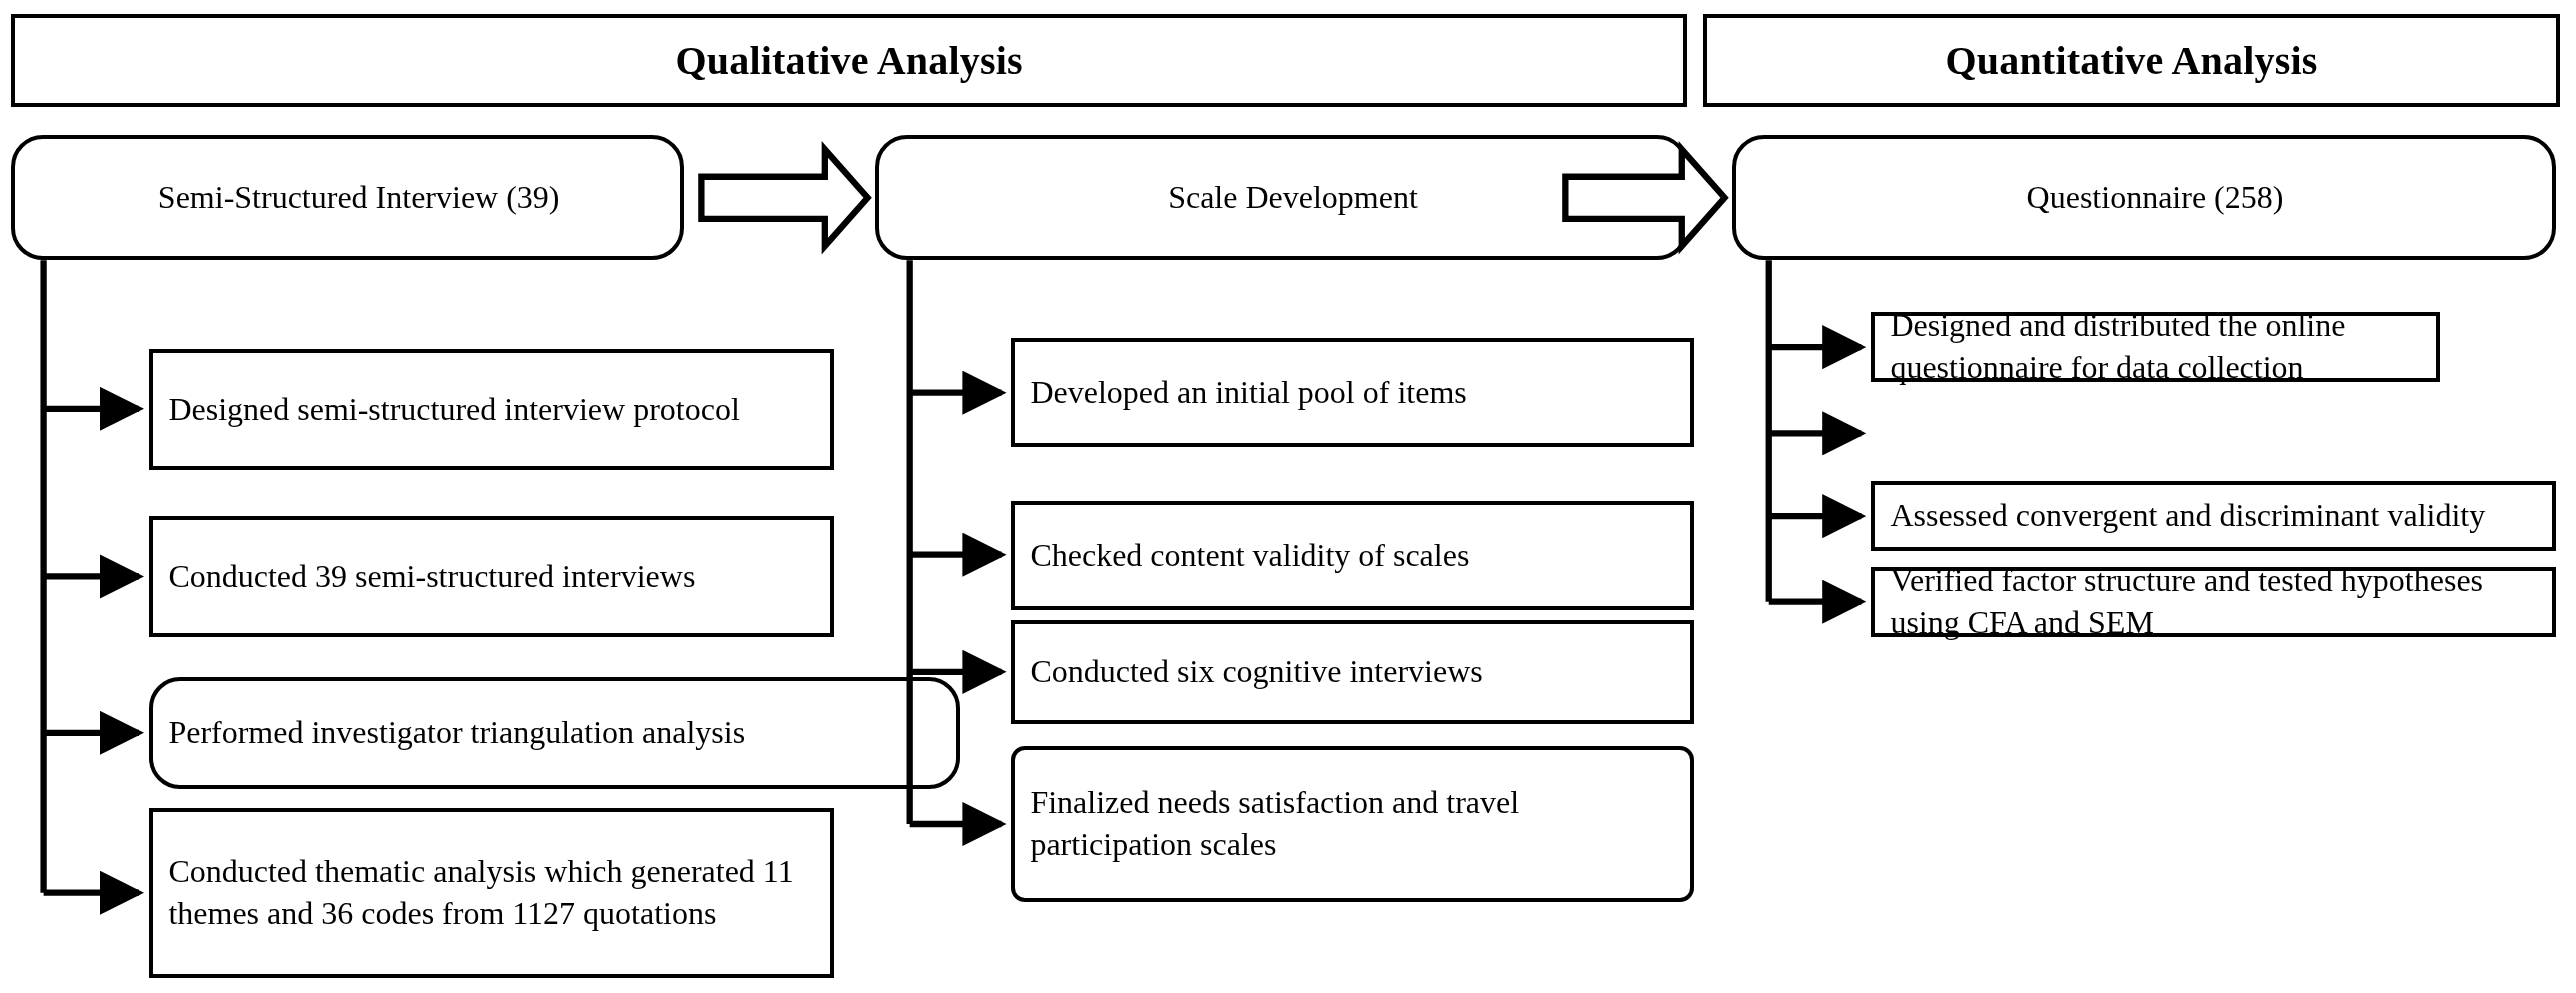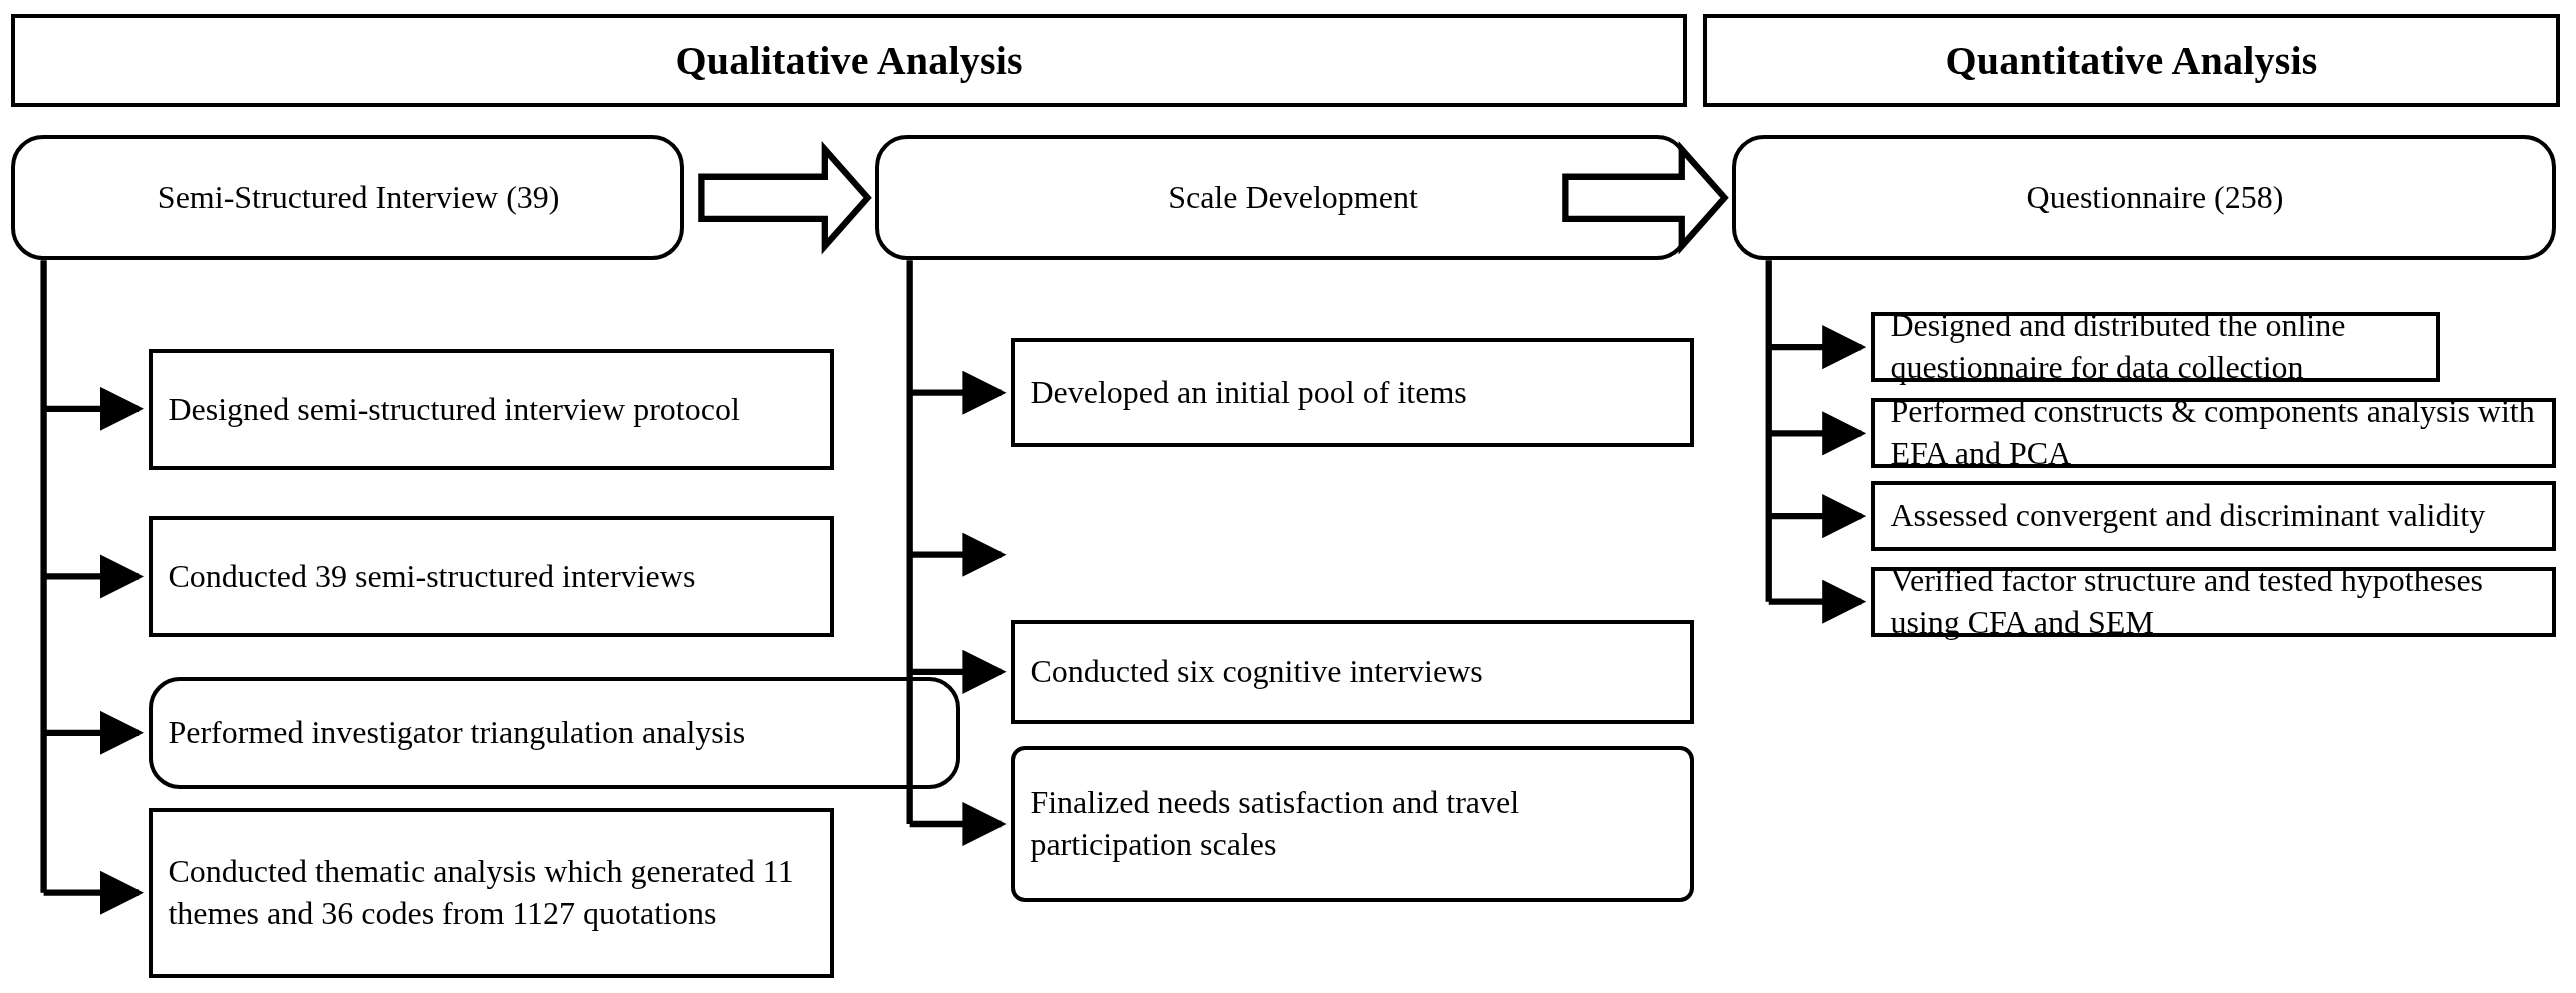--- a/index.html
+++ b/index.html
@@ -123,36 +123,36 @@
   </div>
 
   <div class="step-box" style="left:149px; top:808px; width:685px; height:170px;">
     <span class="step-text">Conducted thematic analysis which generated 11 themes and 36 codes from 1127 quotations</span>
   </div>
 
   <div class="step-box" style="left:1011px; top:338px; width:683px; height:109px;">
     <span class="step-text">Developed an initial pool of items</span>
   </div>
 
+  <div class="step-box" style="left:1011px; top:501px; width:683px; height:109px;">
+    <span class="step-text">Checked content validity of scales</span>
+  </div>
 
   <div class="step-box" style="left:1011px; top:620px; width:683px; height:104px;">
     <span class="step-text">Conducted six cognitive interviews</span>
   </div>
 
   <div class="step-box" style="left:1011px; top:746px; width:683px; height:156px;border-radius:14px;">
     <span class="step-text">Finalized needs satisfaction and travel participation scales</span>
   </div>
 
   <div class="step-box" style="left:1871px; top:312px; width:569px; height:70px;">
     <span class="step-text">Designed and distributed the online questionnaire for data collection</span>
   </div>
 
-  <div class="step-box" style="left:1871px; top:398px; width:685px; height:70px;">
-    <span class="step-text">Performed constructs &amp; components analysis with EFA and PCA</span>
-  </div>
 
   <div class="step-box" style="left:1871px; top:481px; width:685px; height:70px;">
     <span class="step-text">Assessed convergent and discriminant validity</span>
   </div>
 
   <div class="step-box" style="left:1871px; top:567px; width:685px; height:70px;">
     <span class="step-text">Verified factor structure and tested hypotheses using CFA and SEM</span>
   </div>
 
   <svg class="connectors" viewBox="0 0 3673 1416" xmlns="http://www.w3.org/2000/svg">

